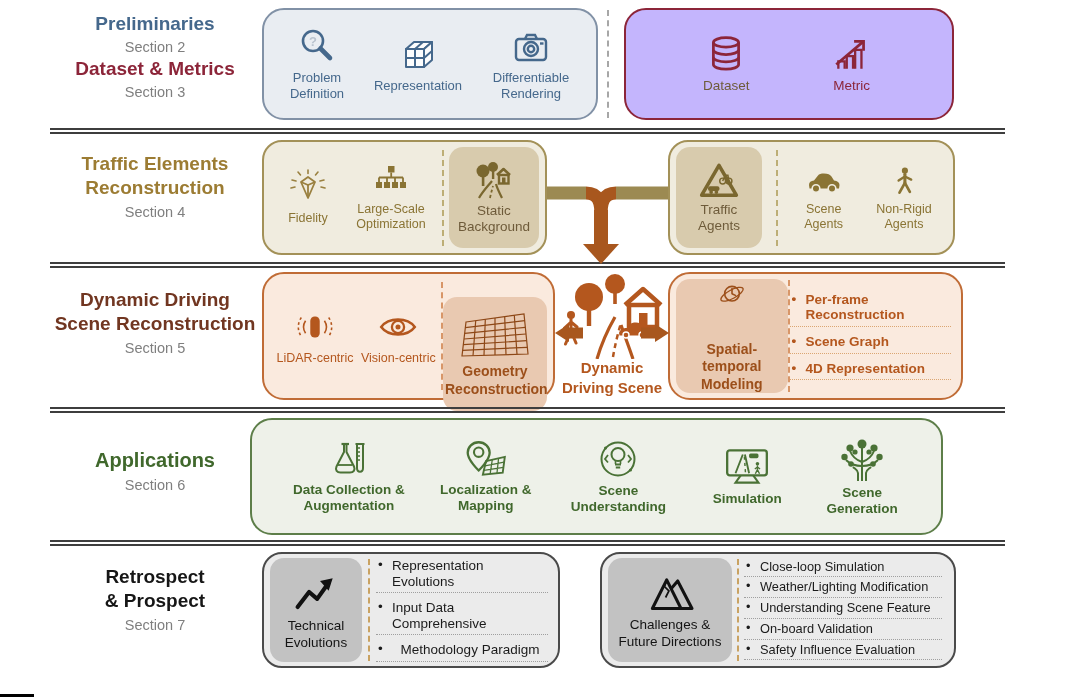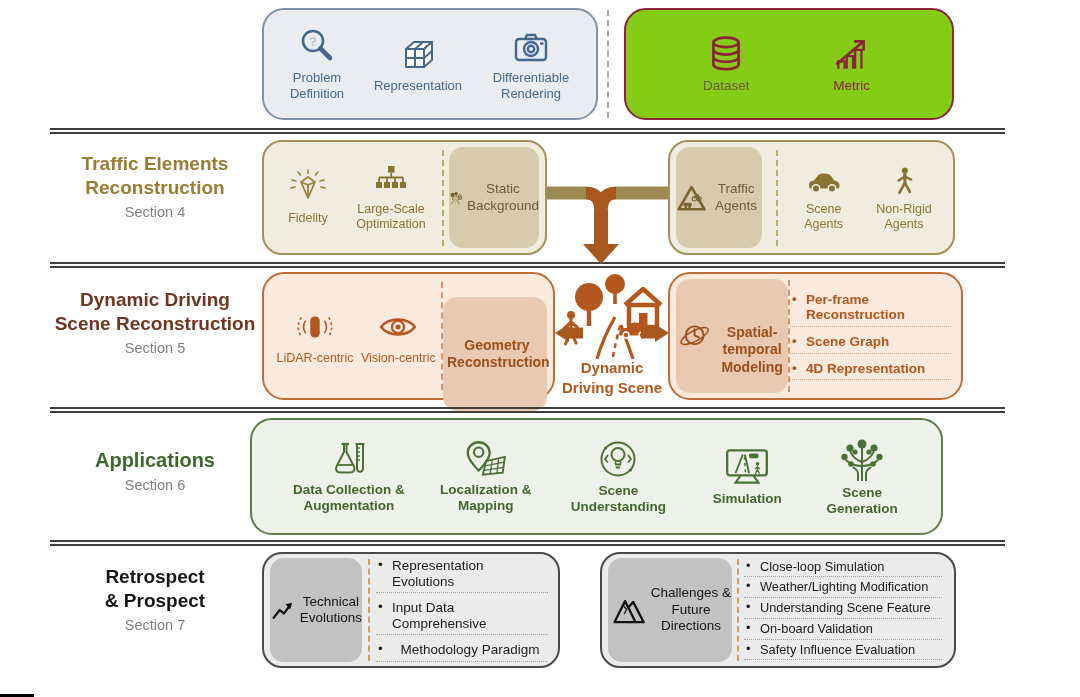--- a/index.html
+++ b/index.html
@@ -6,35 +6,35 @@
   .canvas{position:relative;width:1080px;height:697px;background:#fff;overflow:hidden;
           font-family:"Liberation Sans",sans-serif;}
   .abs{position:absolute;}
   
   .rowlabel{text-align:center;line-height:1.28;}
   .rowlabel .ttl{font-size:19px;font-weight:bold;}
   .rowlabel .sub{font-size:14.5px;color:#7f7f7f;margin-top:2px;}
   
   .box{position:absolute;border:2px solid;border-radius:22px;display:flex;align-items:center;box-sizing:border-box;}
   .box.blue{background:#e9edf2;border-color:#8191a6;}
-  .box.red{background:#84cc16;border-color:#8c2539;}
+  .box.red{background:#c4b5fd;border-color:#8c2539;}
   .box.tan{background:#f0ecdf;border-color:#a39158;border-radius:20px;}
   .box.orange{background:#faeade;border-color:#c06c36;}
   .box.green{background:#eef1e9;border-color:#5d7e49;}
   .box.gray{background:#ebebeb;border-color:#4a4a4a;border-radius:20px;}
   .item{display:flex;flex-direction:column;align-items:center;justify-content:center;gap:3px;text-align:center;}
   .lbl{font-size:13px;line-height:1.22;}
   .lbl.blue{color:#45688c;}
   .lbl.redbrown{color:#6e5b3a;font-size:13.5px;}
   .lbl.red{color:#8c2539;font-size:13.5px;}
   .lbl.gold{color:#8a7434;font-size:12.5px;}
   .lbl.orange{color:#b4571e;font-size:12.5px;}
   .lbl.green{color:#40682c;font-size:13.5px;font-weight:600;}
   .lbl.dark{color:#141414;font-size:13.5px;}
-  .hl{border-radius:14px;display:flex;flex-direction:row;align-items:center;justify-content:center;gap:3px;text-align:center;box-sizing:border-box;}
+  .hl{border-radius:14px;display:flex;flex-direction:column;align-items:center;justify-content:center;gap:3px;text-align:center;box-sizing:border-box;}
   .hl.tan{background:#d8cbad;}
   .hl.orange{background:#e9c9b1;}
   .hl.gray{background:#c2c2c2;}
   .vdash{align-self:center;border-left:2px dashed #9aa4ad;}
   
   .sep{position:absolute;height:2px;border-top:2px solid #3e3e3e;border-bottom:2px solid #3e3e3e;box-sizing:content-box;}
   
   ul.bullets{list-style:none;margin:0;padding:0;}
   ul.bullets li{position:relative;padding:0 0 3px 16px;margin-bottom:7px;line-height:1.15;}
   ul.bullets li:before{content:"\2022";position:absolute;left:2px;top:-1px;}
@@ -42,20 +42,26 @@
   ul.bullets.dark3 li{color:#1b1b1b;font-size:13.5px;border-bottom:1px dotted #9f9f9f;}
   ul.bullets.dark5 li{color:#1b1b1b;font-size:12.8px;border-bottom:1px dotted #9f9f9f;padding-bottom:2px;margin-bottom:3px;}
   .overlay{position:absolute;left:0;top:0;pointer-events:none;}
   .centerlbl{position:absolute;text-align:center;color:#b4571e;font-size:15px;font-weight:600;line-height:1.3;}
 </style>
 </head>
 <body>
 
 <div class="canvas">
 
+  <div class="abs rowlabel" style="left:30px;top:12px;width:250px;">
+    <div class="ttl" style="color:#45688c;">Preliminaries</div>
+    <div class="sub">Section 2</div>
+    <div class="ttl" style="color:#8c2539;">Dataset &amp; Metrics</div>
+    <div class="sub">Section 3</div>
+  </div>
 
   <div class="box blue" style="left:262px;top:8px;width:336px;height:112px;justify-content:space-evenly;padding:0 8px;">
     <div class="item" style="width:76px;">
       <svg width="40" height="40" viewBox="0 0 40 40">
         <circle cx="16" cy="14" r="10" fill="none" stroke="#45688c" stroke-width="2.6"></circle>
         <text x="16" y="19" font-size="13" font-weight="bold" fill="#b9c3cf" text-anchor="middle">?</text>
         <line x1="23.5" y1="21.5" x2="33" y2="31" stroke="#45688c" stroke-width="4.6" stroke-linecap="round"></line>
       </svg>
       <div class="lbl blue">Problem Definition</div>
     </div>

